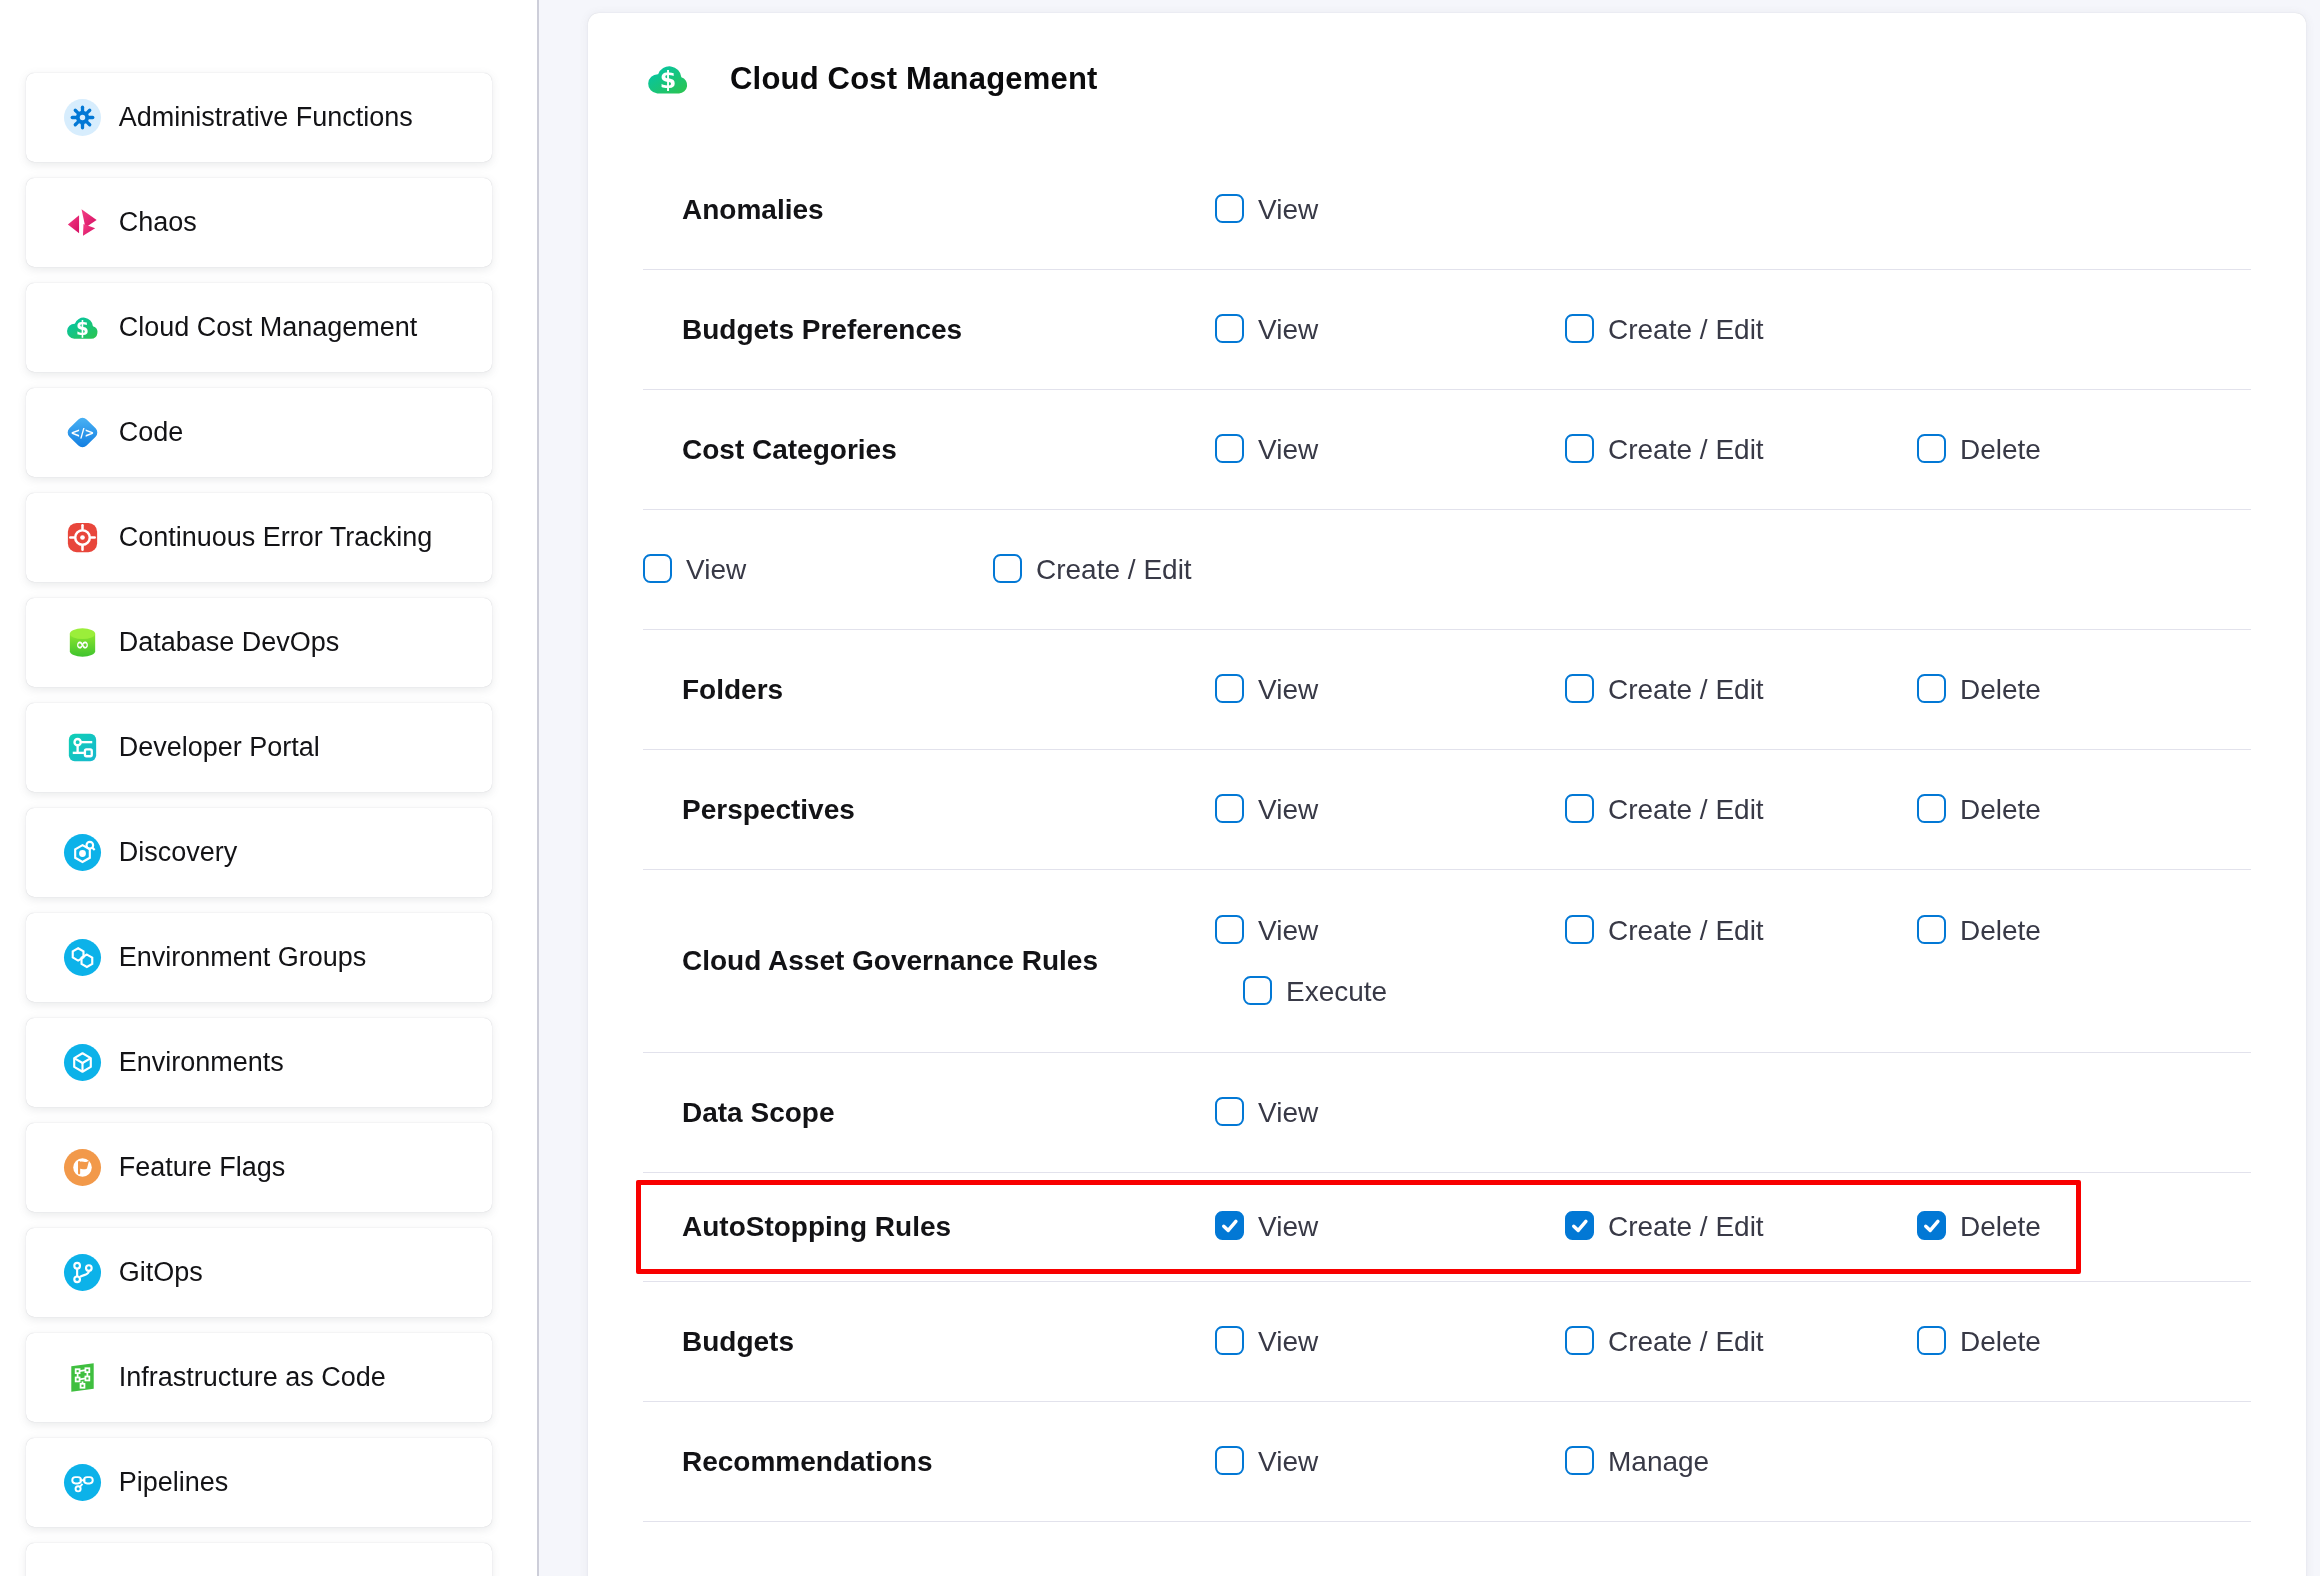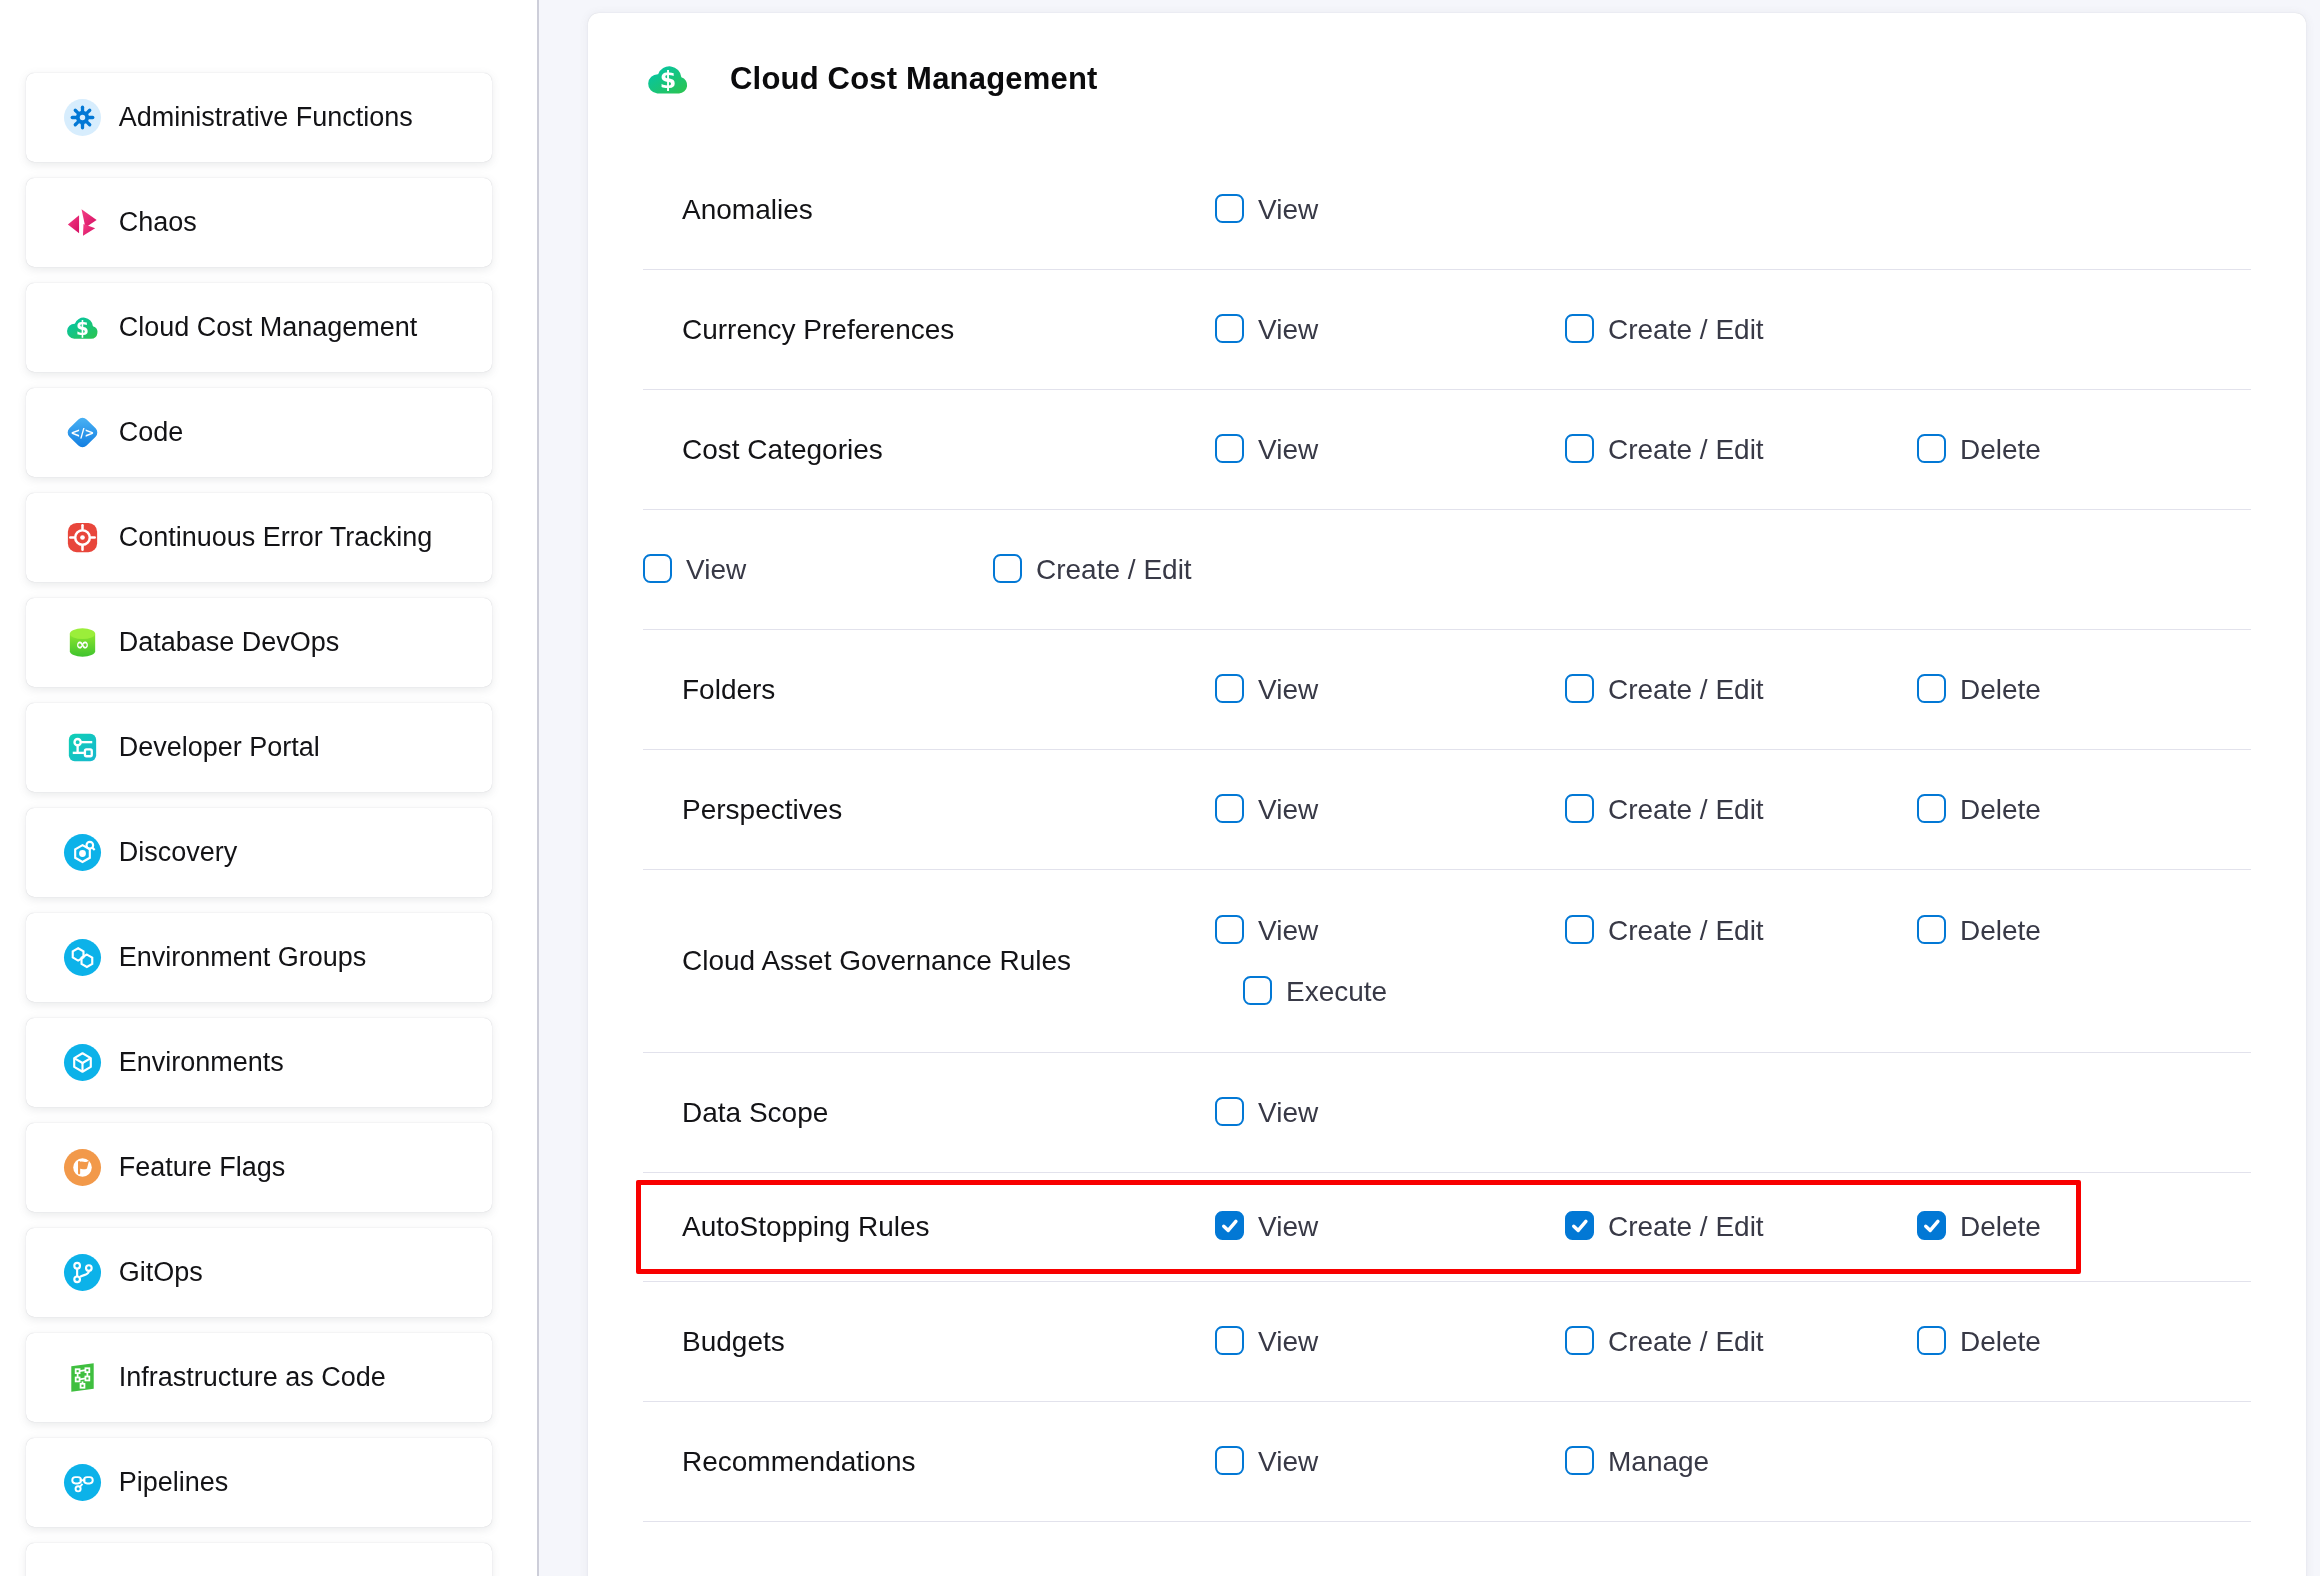--- a/index.html
+++ b/index.html
@@ -62,21 +62,21 @@
   .perm-row {
     display:flex; align-items:center;
     min-height:120px;
     border-bottom:1.9px solid #e2e2ec;
     position:relative;
   }
   .perm-row.tall { min-height:183px; }
   .perm-row.highlighted { min-height:109px; }
   .res-label {
     width:572px; flex:0 0 572px;
-    font-size:28px; font-weight:400; color:#131316;
+    font-size:28px; font-weight:700; color:#131316;
     padding-left:39px;
   }
   .perm-lines { flex:1; }
   .perm-line {
     display:grid;
     grid-template-columns:350px 352px 1fr;
     align-items:center;
     min-height:61px;
   }
   .perm-item { display:flex; align-items:flex-start; }
@@ -367,21 +367,21 @@
         <div class="perm-lines">
           <div class="perm-line">
             <div class="perm-item" style="grid-column: 1;">
               <span class="cb"></span>
               <span class="perm-text">View</span>
             </div>
           </div>
         </div>
       </div>
       <div class="perm-row">
-        <div class="res-label">Currency Preferences</div>
+        <div class="res-label">Budgets Preferences</div>
         <div class="perm-lines">
           <div class="perm-line">
             <div class="perm-item" style="grid-column: 1;">
               <span class="cb"></span>
               <span class="perm-text">View</span>
             </div>
             <div class="perm-item" style="grid-column: 2;">
               <span class="cb"></span>
               <span class="perm-text">Create / Edit</span>
             </div>

